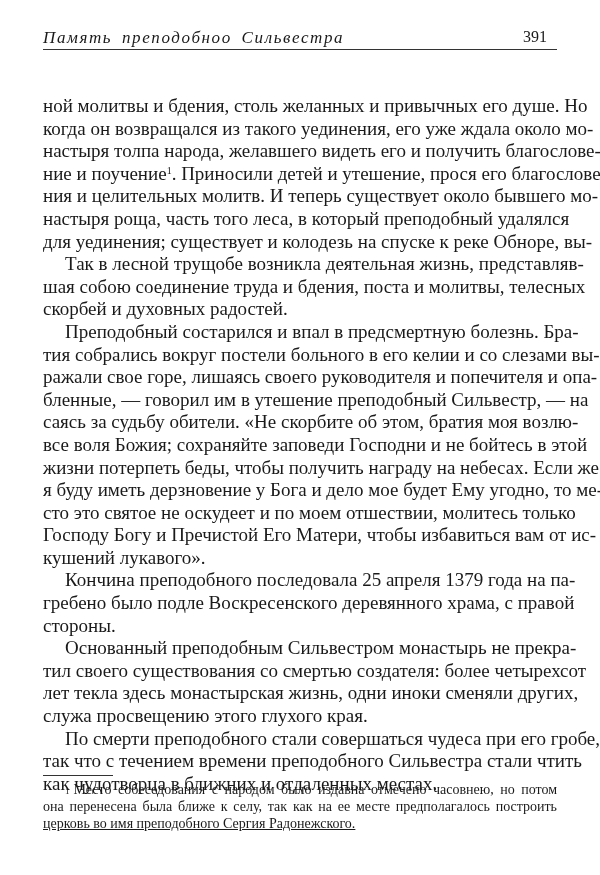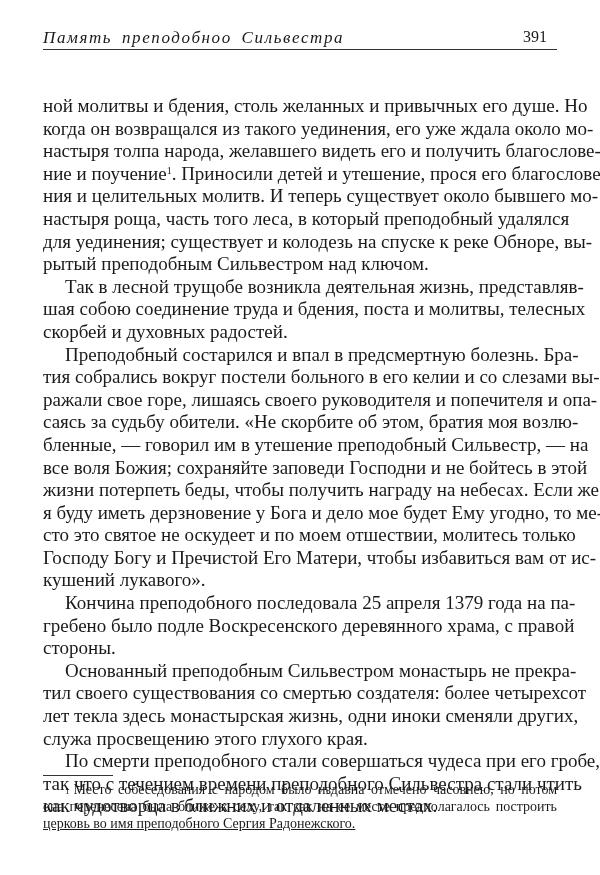--- a/index.html
+++ b/index.html
@@ -126,35 +126,34 @@
   <div class="body-text">
 
     <div>
       <span class="line">ной молитвы и бдения, столь желанных и привычных его душе. Но</span>
       <span class="line">когда он возвращался из такого уединения, его уже ждала около мо-</span>
       <span class="line">настыря толпа народа, желавшего видеть его и получить благослове-</span>
       <span class="line"><span>ние и поучение</span><sup class="fnref">1</sup><span>. Приносили детей и утешение, прося его благослове-</span></span>
       <span class="line">ния и целительных молитв. И теперь существует около бывшего мо-</span>
       <span class="line">настыря роща, часть того леса, в который преподобный удалялся</span>
       <span class="line">для уединения; существует и колодезь на спуске к реке Обноре, вы-</span>
-      <span class="line last">рытый преподобным Сильвестром над ключом.</span>
     </div>
 
     <div>
       <span class="line indent">Так в лесной трущобе возникла деятельная жизнь, представляв-</span>
       <span class="line">шая собою соединение труда и бдения, поста и молитвы, телесных</span>
       <span class="line last">скорбей и духовных радостей.</span>
     </div>
 
     <div>
       <span class="line indent">Преподобный состарился и впал в предсмертную болезнь. Бра-</span>
       <span class="line">тия собрались вокруг постели больного в его келии и со слезами вы-</span>
       <span class="line">ражали свое горе, лишаясь своего руководителя и попечителя и опа-</span>
+      <span class="line">бленные, — говорил им в утешение преподобный Сильвестр, — на</span>
       <span class="line">саясь за судьбу обители. «Не скорбите об этом, братия моя возлю-</span>
-      <span class="line">бленные, — говорил им в утешение преподобный Сильвестр, — на</span>
       <span class="line">все воля Божия; сохраняйте заповеди Господни и не бойтесь в этой</span>
       <span class="line">жизни потерпеть беды, чтобы получить награду на небесах. Если же</span>
       <span class="line">я буду иметь дерзновение у Бога и дело мое будет Ему угодно, то ме-</span>
       <span class="line">сто это святое не оскудеет и по моем отшествии, молитесь только</span>
       <span class="line">Господу Богу и Пречистой Его Матери, чтобы избавиться вам от ис-</span>
       <span class="line last">кушений лукавого».</span>
     </div>
 
     <div>
       <span class="line indent">Кончина преподобного последовала 25 апреля 1379 года на па-</span>

